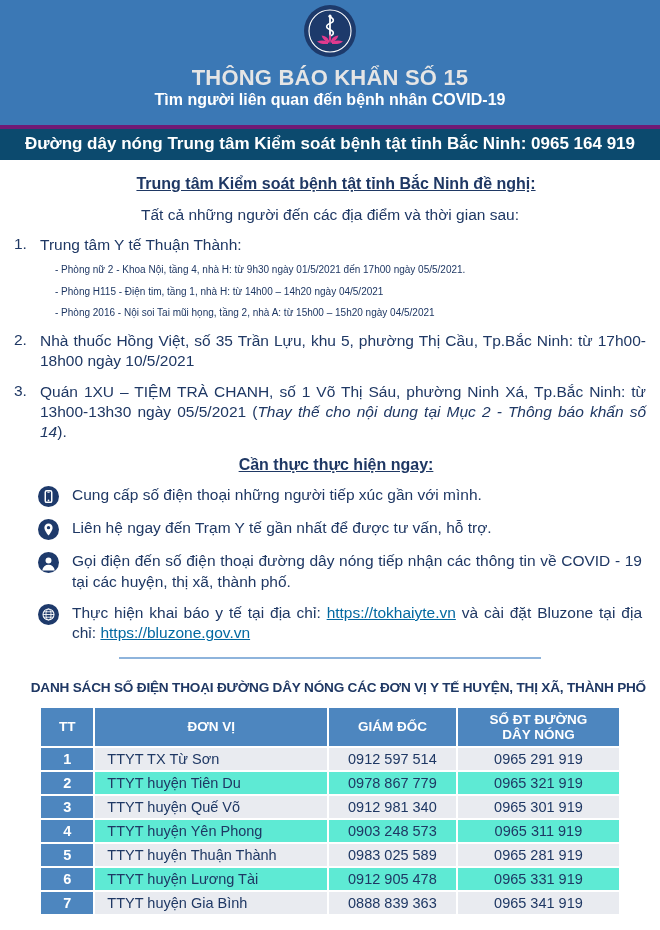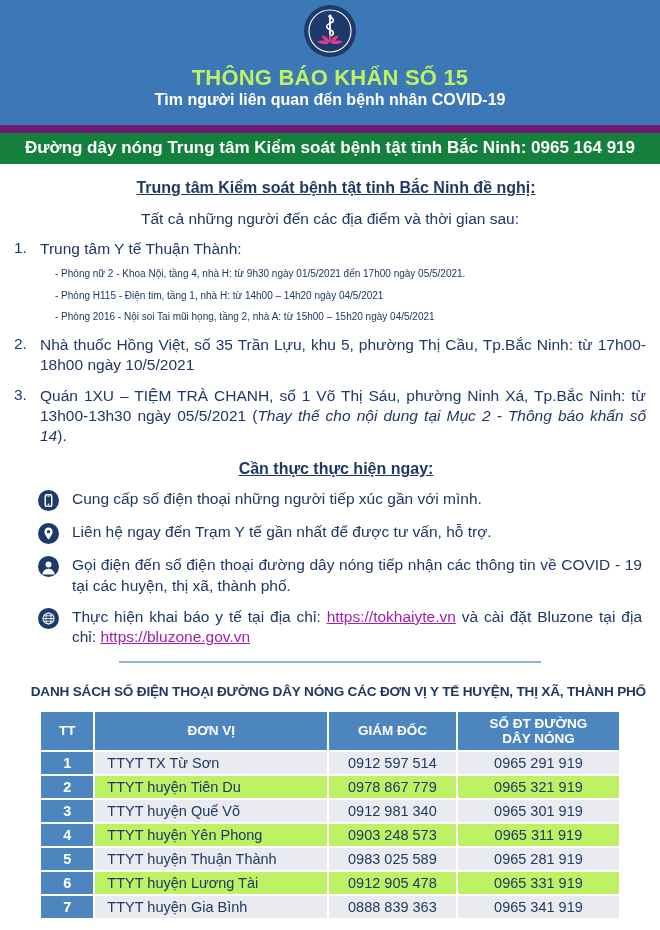--- a/index.html
+++ b/index.html
@@ -6,58 +6,58 @@
   html,body { background:#888; }
   .page {
     width:660px; height:930px; margin:0 auto; background:#fff;
     font-family:"Liberation Sans","DejaVu Sans",sans-serif;
     color:#1f3864; display:flex; flex-direction:column; overflow:hidden;
     position:relative;
   }
   
   .hdr { background:#3b78b5; padding-top:4px; text-align:center; }
   .hdr .logo-wrap { display:flex; justify-content:center; }
-  .hdr-title { color:#bef264; font-weight:bold; font-size:22px; letter-spacing:.2px; margin-top:3px; }
+  .hdr-title { color:#e5e5e5; font-weight:bold; font-size:22px; letter-spacing:.2px; margin-top:3px; }
   .hdr-sub   { color:#fff; font-weight:bold; font-size:16px; padding-bottom:16px; }
   .hotline-bar {
-    background:#15803d; border-top:8px solid #701a75;
+    background:#0c4a6e; border-top:4px solid #701a75;
     color:#fff; font-weight:bold; font-size:17px; text-align:center;
     padding:5px 0 6px;
   }
   
   .content { padding:0 14px; }
   .center-head { text-align:center; font-weight:bold; font-size:16px; margin-top:15px; }
   .center-head .u { text-decoration:underline;margin-left:12px; }
   .intro { text-align:center; font-size:15.5px; margin-top:13px; }
   .num-item { display:flex; margin-top:11px; font-size:15.5px; }
   .num-item .num { width:26px; flex:0 0 26px; }
   .num-item .txt { flex:1; text-align:justify; line-height:1.28; }
   .sub-item { margin:9px 0 0 41px; font-size:10px; text-align:justify; line-height:1.28; }
   .italic { font-style:italic; }
   
   .bullet { display:flex; margin:11px 0 0 24px; font-size:15.5px; }
   .bullet .ic { flex:0 0 21px; width:21px; height:21px; margin-right:13px; margin-top:1px; }
   .bullet .btxt { flex:1; text-align:justify; line-height:1.3; padding-right:4px; }
-  .blink { color:#a21caf; text-decoration:underline; }
+  .blink { color:#0369a1; text-decoration:underline; }
   .sep { height:2px; background:#8eb4dc; margin:14px 105px 0 105px; }
   
   .dir-title { text-align:right; font-weight:bold; font-size:13.6px; letter-spacing:-.2px; margin-top:21px; }
   table.dir { border-collapse:separate; border-spacing:2px; margin:11px auto 0; width:582px; }
   table.dir th {
     background:#4d86bf; color:#fff; font-weight:bold; font-size:13.5px;
     height:38px; text-align:center; vertical-align:middle; padding:0 16px;
   }
   table.dir td { font-size:14.5px; height:22px; vertical-align:middle; }
   td.c-tt { background:#4d86bf; color:#fff; font-weight:bold; text-align:center; width:52px; }
   td.c-unit { text-align:left; padding-left:12px; width:230px; }
   td.c-dir, td.c-hot { text-align:center; }
   td.c-dir { width:126px; }
   td.c-hot { width:160px; }
   tr.odd  td.c-unit, tr.odd  td.c-dir, tr.odd  td.c-hot { background:#e9ebf0; }
-  tr.even td.c-unit, tr.even td.c-dir, tr.even td.c-hot { background:#bef264; }
+  tr.even td.c-unit, tr.even td.c-dir, tr.even td.c-hot { background:#5eead4; }
   
   .spacer { flex:1; }
 </style>
 </head>
 <body>
 
 <div class="page">
 
   <div class="hdr">
     <div class="logo-wrap">

